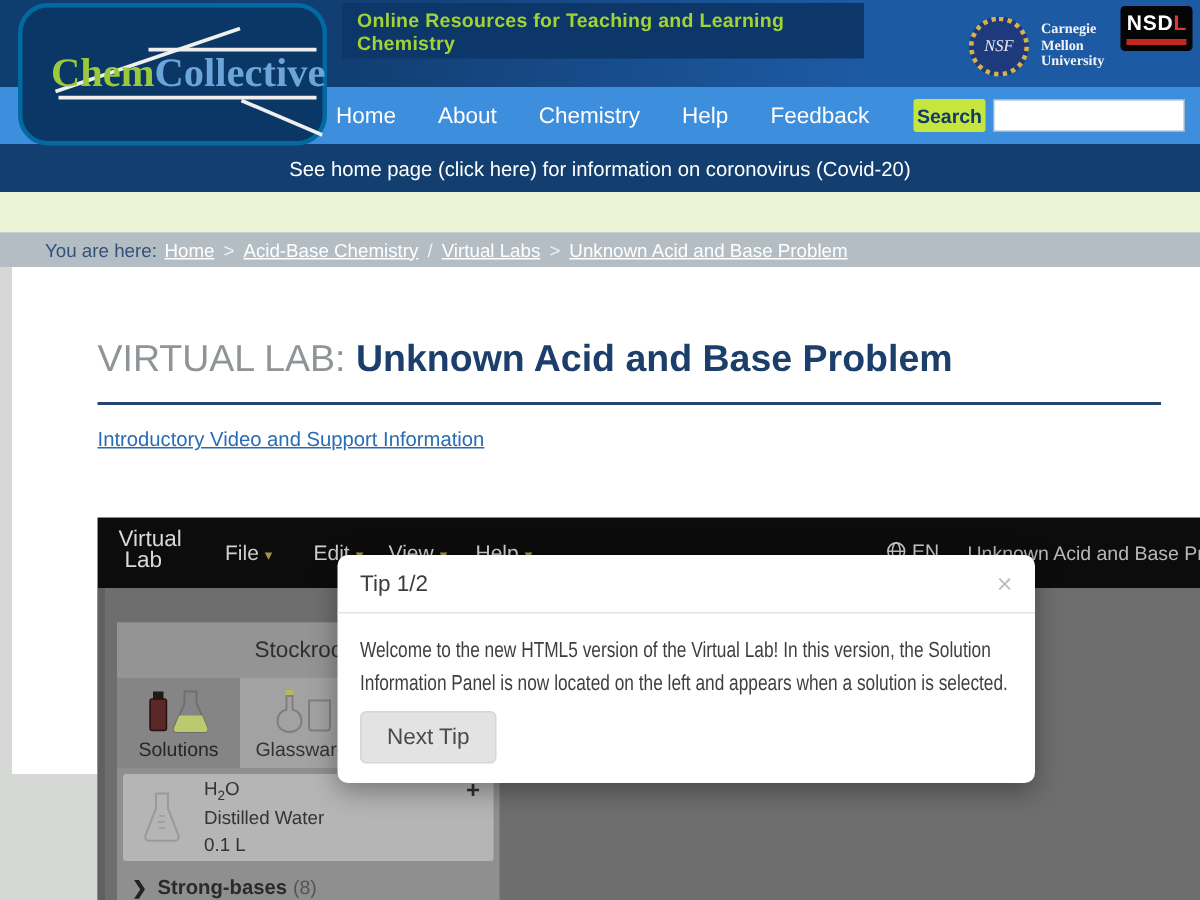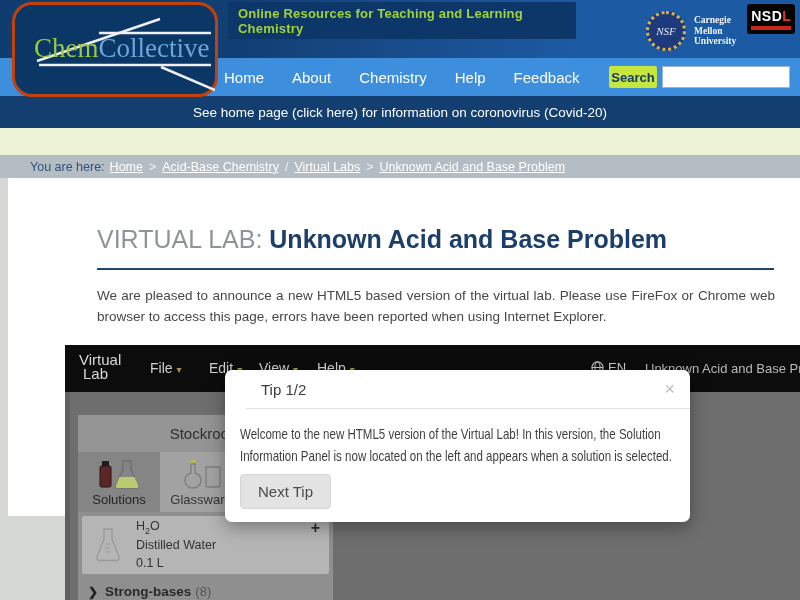--- a/index.html
+++ b/index.html
@@ -4,21 +4,21 @@
 <style>
   * { margin:0; padding:0; box-sizing:border-box; }
   html,body { width:800px; height:600px; overflow:hidden; }
   body { font-family:"Liberation Sans", sans-serif; background:#d5d8d4; }
   .page { position:relative; width:800px; height:600px; }
 
   
   .band-top { position:absolute; left:0; top:0; width:800px; height:58px;
     background:linear-gradient(90deg,#0f3d6f 0%,#123f73 30%,#1d5aa4 72%,#1d5aa4 100%); }
   .logo-box { position:absolute; left:12px; top:2px; width:206px; height:95px;
-    background:#0b3766; border:3px solid #c2410c; border-radius:20px; z-index:6; cursor:pointer; }
+    background:#0b3766; border:3px solid #0369a1; border-radius:20px; z-index:6; cursor:pointer;font-weight:bold; }
   .logo-lines { position:absolute; left:0; top:0; }
   .wordmark { position:absolute; left:19px; top:28px; font-family:"Liberation Serif", serif;
     font-size:27px; letter-spacing:0px; white-space:nowrap; }
   .wordmark .chem { color:#9bc93d; }
   .wordmark .collective { color:#6ca6d8; }
   .tagline { position:absolute; left:228px; top:2px; width:348px; height:37px;
     background:#0c3768; color:#a2d336; font-weight:bold; font-size:13px;
     display:flex; align-items:center; padding-left:10px; letter-spacing:0.2px; }
   .nsf { position:absolute; left:646px; top:11px; width:40px; height:40px; border-radius:50%;
     background:#1d3a7c; border:3px dotted #d8b24a; display:flex; align-items:center; justify-content:center; }
@@ -49,21 +49,21 @@
   .band-pale { position:absolute; left:0; top:128px; width:800px; height:27px; background:#edf3d6; }
 
   
   .crumb { position:absolute; left:0; top:155px; width:800px; height:23px; background:#b4bdc4;
     font-size:12.5px; display:flex; align-items:center; padding-left:30px; white-space:nowrap; }
   .crumb .prefix { color:#33517a; margin-right:5px; }
   .crumb a { color:#ffffff; text-decoration:underline; cursor:pointer; }
   .crumb .sep { color:#f0f2f4; margin:0 6px; }
 
   
-  .content { position:absolute; left:8px; top:178px; width:792px; height:338px; background:#ffffff;padding-left:32px; }
+  .content { position:absolute; left:8px; top:178px; width:792px; height:338px; background:#ffffff; }
   h1.page-title { margin:47px 26px 0 57px; font-size:25px; font-weight:normal; color:#8f9496;
     border-bottom:2px solid #24466e; padding-bottom:14px; white-space:nowrap; }
   h1.page-title strong { color:#1c3e6a; font-weight:bold; }
   .intro { margin:16px 0 0 57px; width:678px; text-align:justify; color:#474747;
     font-size:13.5px; line-height:1.55; }
   .intro-link { display:inline-block; margin:15px 0 0 57px; color:#2a6cb4;
     text-decoration:underline; font-size:13.5px; cursor:pointer; }
 
   
   .vlab { position:absolute; left:57px; top:167px; width:735px; height:255px;
@@ -100,21 +100,21 @@
     line-height:14px; cursor:pointer; }
   .sr-group { display:flex; align-items:center; padding:6px 0 0 10px; cursor:pointer; }
   .sr-group .chev { color:#222222; font-size:12px; font-weight:bold; margin-right:7px; }
   .sr-group .glabel { font-size:13.5px; font-weight:bold; color:#2a2a2a; }
   .sr-group .gcount { font-size:13px; color:#555555; margin-left:4px; }
 
   
   .tip { position:absolute; left:225px; top:370px; width:465px; height:152px; background:#ffffff;
     border-radius:7px; box-shadow:0 5px 18px rgba(0,0,0,0.35); z-index:50; }
   .tip-head { height:39px; border-bottom:1px solid #e3e3e3; display:flex; align-items:center;
-    padding:0 15px;margin-left:21px; }
+    padding:0 15px; }
   .tip-title { font-size:15px; color:#3c3c3c; flex:1; }
   .tip-close { color:#bcbcbc; font-size:18px; cursor:pointer; line-height:18px; }
   .tip-body { margin:15px 0 0 15px; width:545px; font-size:14.5px; color:#3f3f3f; line-height:1.5;
     transform:scaleX(0.795); transform-origin:0 0; }
   .tip-btn { position:absolute; left:15px; top:104px; background:#e3e3e3; border:1px solid #d6d6d6;
     border-radius:4px; padding:8px 17px; font-size:15px; color:#4a4a4a; cursor:pointer;
     font-family:"Liberation Sans", sans-serif; }
 </style>
 </head>
 <body>
@@ -171,21 +171,20 @@
     <span class="sep">&gt;</span>
     <a>Acid-Base Chemistry</a>
     <span class="sep">/</span>
     <a>Virtual Labs</a>
     <span class="sep">&gt;</span>
     <a>Unknown Acid and Base Problem</a>
   </div>
 
   <main class="content">
     <h1 class="page-title"><span>VIRTUAL LAB:</span> <strong>Unknown Acid and Base Problem</strong></h1>
-    <p class="intro">We are pleased to announce a new HTML5 based version of the virtual lab. Please use FireFox or Chrome web browser to access this page, errors have been reported when using Internet Explorer.</p>
     <a class="intro-link">Introductory Video and Support Information</a>
 
     
     <div class="vlab">
       <div class="vl-header">
         <div class="vl-logo">
           <span>Virtual</span>
           <span class="l2">Lab</span>
         </div>
         <span class="vl-menu-item m1"><span>File</span><span class="caret">▾</span></span>

